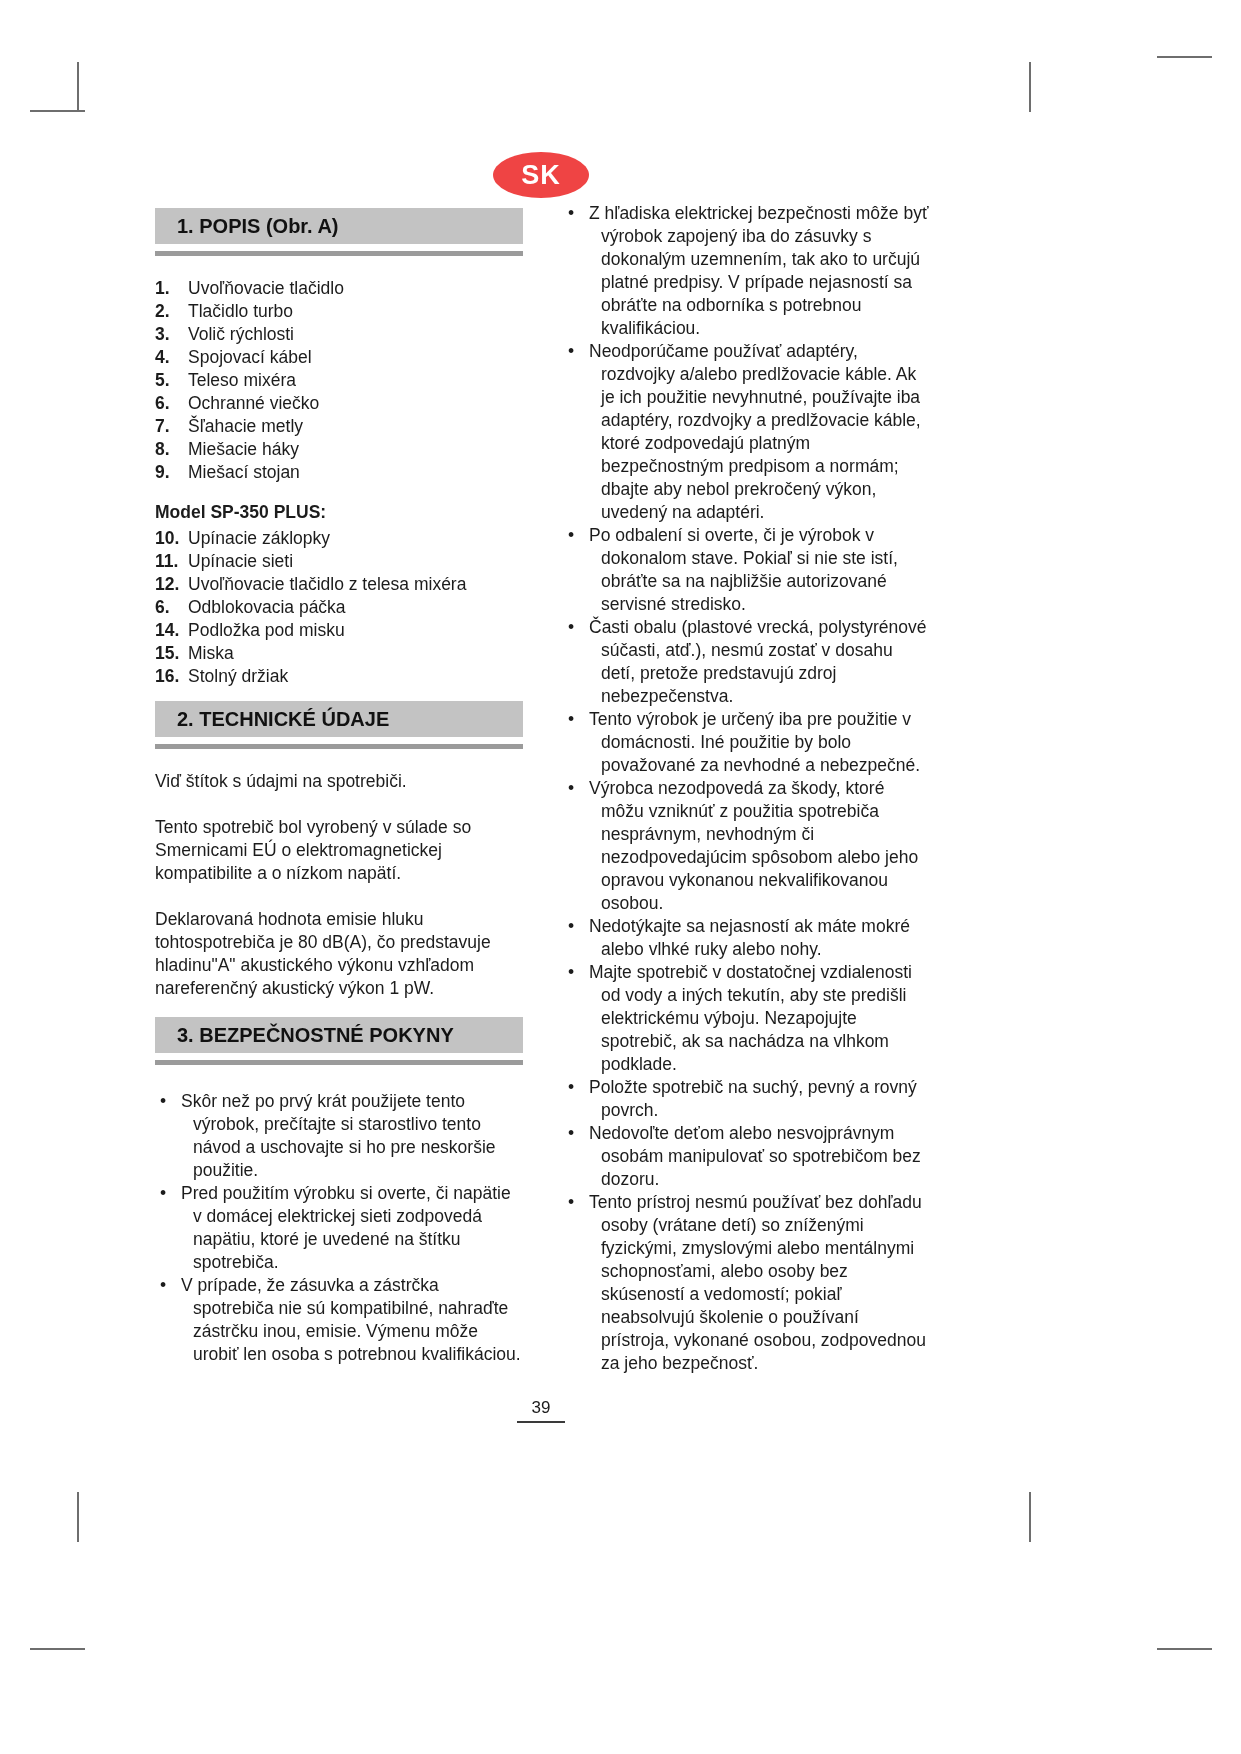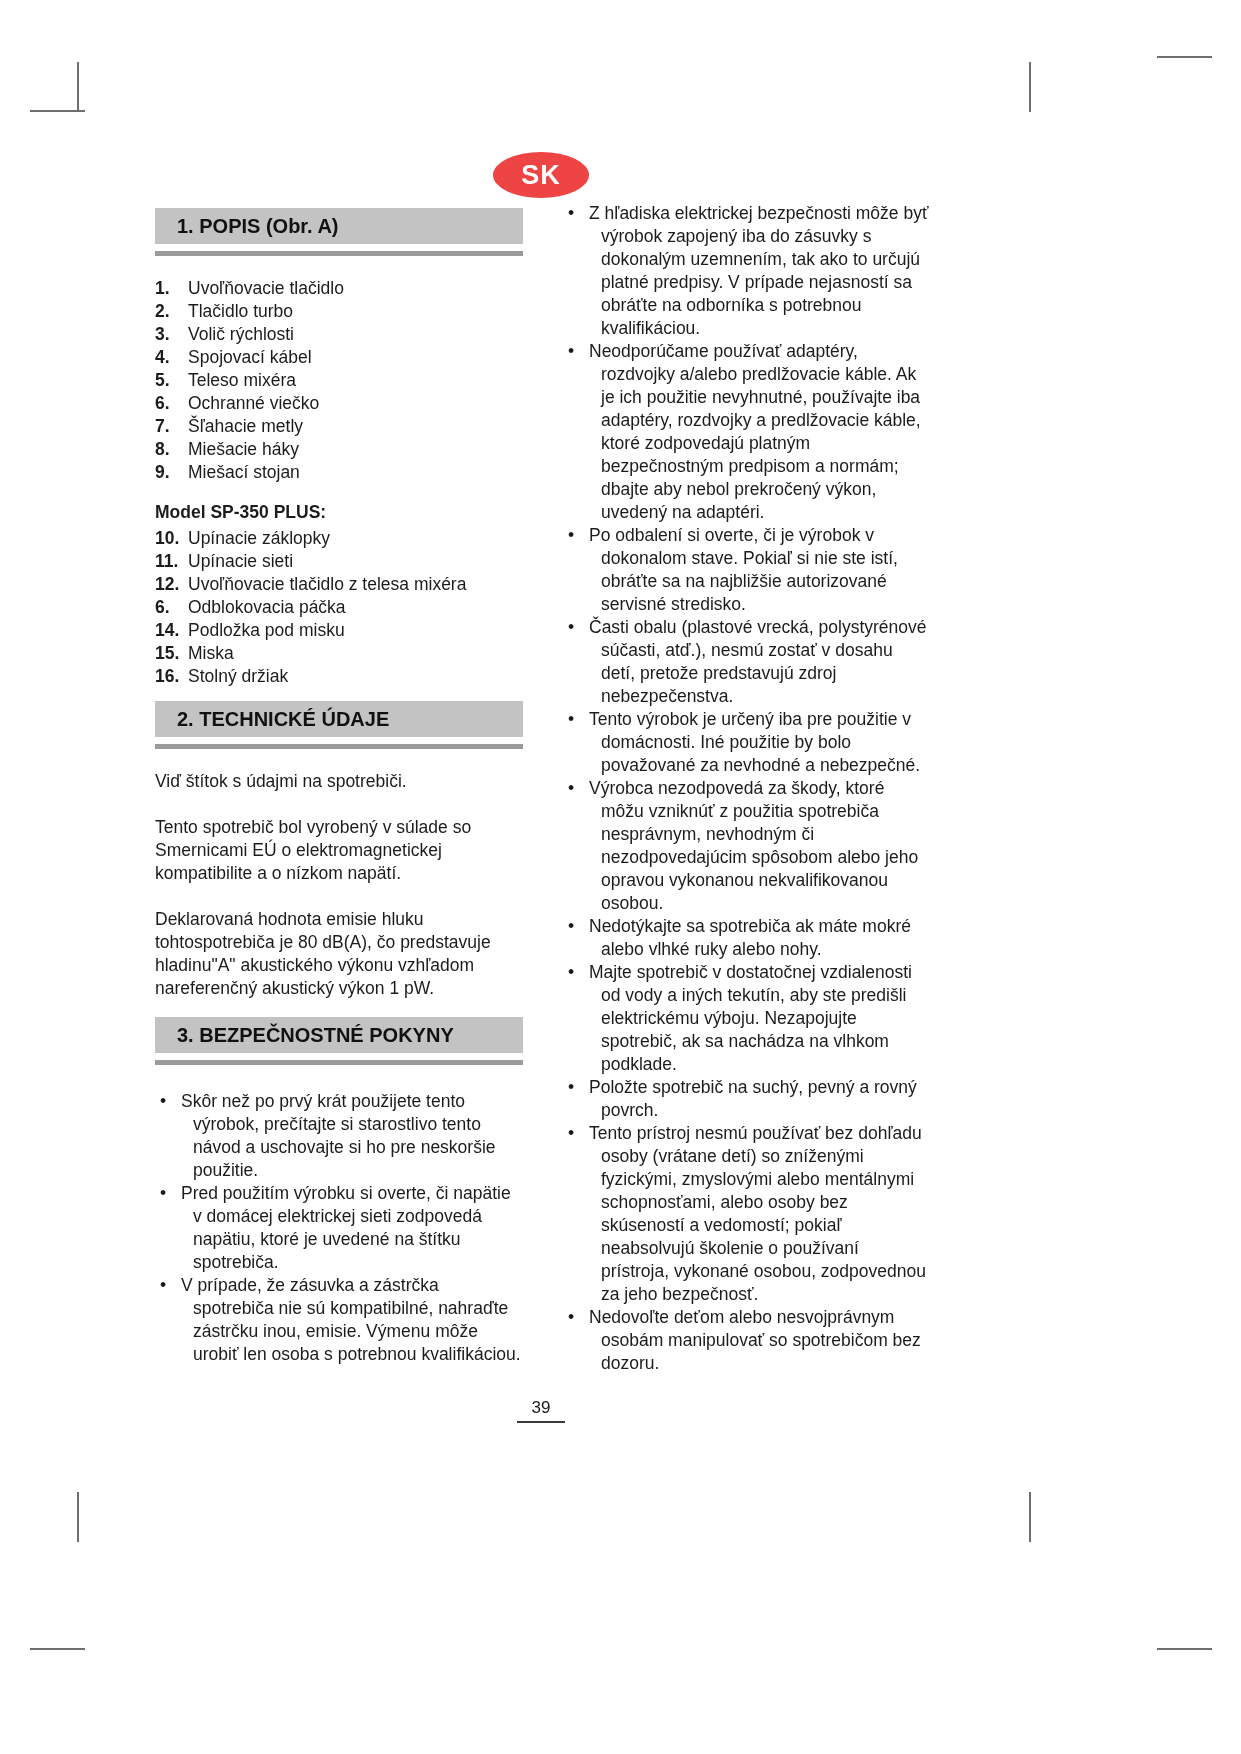--- a/index.html
+++ b/index.html
@@ -231,29 +231,29 @@
         <li><span class="bullet">•</span><span class="btxt">Neodporúčame používať adaptéry, rozdvojky a/alebo predlžovacie káble. Ak je ich použitie nevyhnutné, používajte iba adaptéry, rozdvojky a predlžovacie káble, ktoré zodpovedajú platným bezpečnostným predpisom a normám; dbajte aby nebol prekročený výkon, uvedený na adaptéri.</span></li>
 
         <li><span class="bullet">•</span><span class="btxt">Po odbalení si overte, či je výrobok v dokonalom stave. Pokiaľ si nie ste istí, obráťte sa na najbližšie autorizované servisné stredisko.</span></li>
 
         <li><span class="bullet">•</span><span class="btxt">Časti obalu (plastové vrecká, polystyrénové súčasti, atď.), nesmú zostať v dosahu detí, pretože predstavujú zdroj nebezpečenstva.</span></li>
 
         <li><span class="bullet">•</span><span class="btxt">Tento výrobok je určený iba pre použitie v domácnosti. Iné použitie by bolo považované za nevhodné a nebezpečné.</span></li>
 
         <li><span class="bullet">•</span><span class="btxt">Výrobca nezodpovedá za škody, ktoré môžu vzniknúť z použitia spotrebiča nesprávnym, nevhodným či nezodpovedajúcim spôsobom alebo jeho opravou vykonanou nekvalifikovanou osobou.</span></li>
 
-        <li><span class="bullet">•</span><span class="btxt">Nedotýkajte sa spotrebiča ak máte mokré alebo vlhké ruky alebo nohy.</span></li>
+        <li><span class="bullet">•</span><span class="btxt">Nedotýkajte sa nejasností ak máte mokré alebo vlhké ruky alebo nohy.</span></li>
 
         <li><span class="bullet">•</span><span class="btxt">Majte spotrebič v dostatočnej vzdialenosti od vody a iných tekutín, aby ste predišli elektrickému výboju. Nezapojujte spotrebič, ak sa nachádza na vlhkom podklade.</span></li>
 
         <li><span class="bullet">•</span><span class="btxt">Položte spotrebič na suchý, pevný a rovný povrch.</span></li>
 
+        <li><span class="bullet">•</span><span class="btxt">Nedovoľte deťom alebo nesvojprávnym osobám manipulovať so spotrebičom bez dozoru.</span></li>
+
         <li><span class="bullet">•</span><span class="btxt">Tento prístroj nesmú používať bez dohľadu osoby (vrátane detí) so zníženými fyzickými, zmyslovými alebo mentálnymi schopnosťami, alebo osoby bez skúseností a vedomostí; pokiaľ neabsolvujú školenie o používaní prístroja, vykonané osobou, zodpovednou za jeho bezpečnosť.</span></li>
-
-        <li><span class="bullet">•</span><span class="btxt">Nedovoľte deťom alebo nesvojprávnym osobám manipulovať so spotrebičom bez dozoru.</span></li>
       </ul>
   </div>
 
   <div class="page-number-wrap">
     <span class="page-number">39</span>
   </div>
 
 </div>
 
 </body></html>

